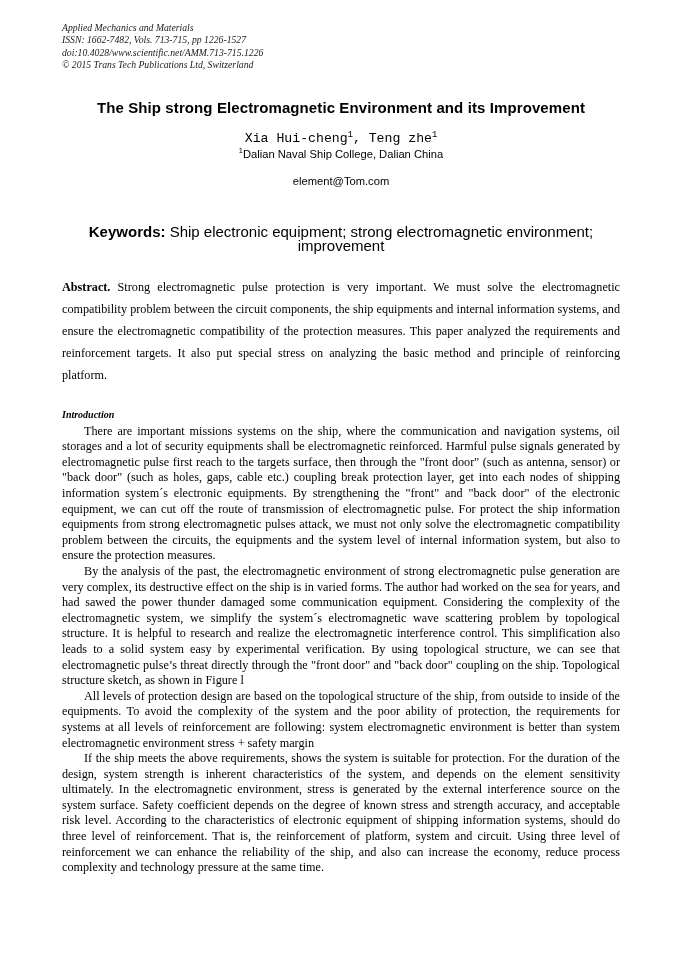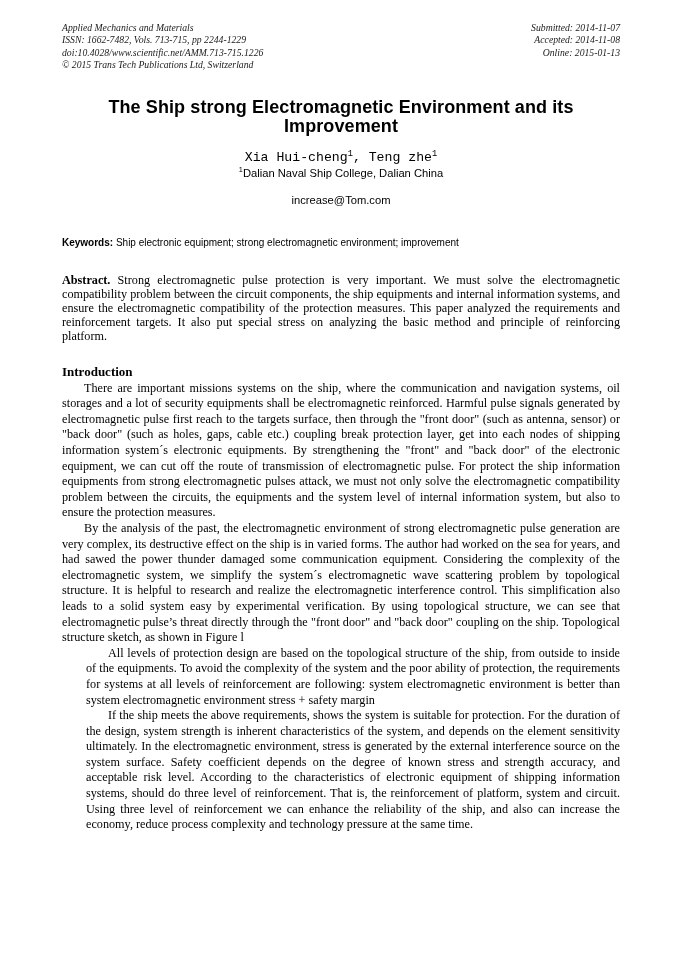--- a/index.html
+++ b/index.html
@@ -37,21 +37,21 @@
   .pub-header .left { text-align: left; }
   .pub-header .right { text-align: right; white-space: nowrap; }
   .pub-header div > div { white-space: nowrap; }
 
   
   .title {
     margin-top: 26px;
     text-align: center;
     font-family: "Liberation Sans", sans-serif;
     font-weight: bold;
-    font-size: 18px;
+    font-size: 15px;
     line-height: 19px;
     letter-spacing: 0.1px;
   }
   .authors {
     margin-top: 13px;
     text-align: center;
     font-family: Liberation Mono, monospace;
     font-size: 13.2px;
     line-height: 17px;
   }
@@ -69,93 +69,89 @@
     line-height: 15px;
   }
   sup {
     font-size: 0.66em;
     vertical-align: super;
     line-height: 0;
   }
 
   
   .keywords {
-    margin-top: 28px;
+    margin-top: 36px;
     font-family: "Liberation Sans", sans-serif;
-    font-size: 10px;
+    font-size: 15px;
     line-height: 14px;
-    text-align: left;
+    text-align: center;
   }
   .keywords .kw-label {
     font-weight: bold;
   }
 
   
   .abstract {
     margin-top: 23px;
     font-family: "Liberation Serif", serif;
     font-size: 12.2px;
-    line-height: 14px;
+    line-height: 22px;
     text-align: justify;
     text-justify: inter-word;
   }
   .abstract .ab-label {
     font-weight: bold;
   }
 
   
   .section-heading {
     margin-top: 21px;
     margin-bottom: 2px;
     font-family: "Liberation Serif", serif;
     font-weight: bold;
-    font-size: 13px;
+    font-size: 10px;
     line-height: 15px;
     text-align: left;
+    font-style: italic;
   }
   .para {
     font-family: Liberation Serif, serif;
     font-size: 12.2px;
     line-height: 15.6px;
     text-align: justify;
     text-justify: inter-word;
     text-indent: 22px;
     margin: 0;
   }
-  .para + .para { margin-top: 0; margin-left: 24px; }
+  .para + .para { margin-top: 0; }
   .section-block { margin-bottom: 0; }
 </style>
 </head>
 <body>
 
 <div class="page">
 
   <div class="pub-header">
     <div class="left">
       <div>Applied Mechanics and Materials</div>
-      <div>ISSN: 1662-7482, Vols. 713-715, pp 2244-1229</div>
+      <div>ISSN: 1662-7482, Vols. 713-715, pp 1226-1527</div>
       <div>doi:10.4028/www.scientific.net/AMM.713-715.1226</div>
       <div>© 2015 Trans Tech Publications Ltd, Switzerland</div>
-    </div>
-    <div class="right">
-      <div>Submitted: 2014-11-07</div>
-      <div>Accepted: 2014-11-08</div>
-      <div>Online: 2015-01-13</div>
     </div>
   </div>
 
   <h1 class="title">The Ship strong Electromagnetic Environment and its Improvement</h1>
 
   <div class="authors">
     <span>Xia Hui-cheng</span><sup>1</sup><span>, </span><span>Teng zhe</span><sup>1</sup>
   </div>
 
   <div class="affiliation"><sup>1</sup><span>Dalian Naval Ship College, Dalian China</span></div>
 
-  <div class="email">increase@Tom.com</div>
+  <div class="email">element@Tom.com</div>
 
   <div class="keywords"><span class="kw-label">Keywords:</span><span> Ship electronic equipment; strong electromagnetic environment; improvement</span></div>
 
   <div class="abstract"><span class="ab-label">Abstract.</span><span> Strong electromagnetic pulse protection is very important. We must solve the electromagnetic compatibility problem between the circuit components, the ship equipments and internal information systems, and ensure the electromagnetic compatibility of the protection measures. This paper analyzed the requirements and reinforcement targets. It also put special stress on analyzing the basic method and principle of reinforcing platform.</span></div>
 
   <div class="section-block">
     <div class="section-heading">Introduction</div>
     <p class="para">There are important missions systems on the ship, where the communication and navigation systems, oil storages and a lot of security equipments shall be electromagnetic reinforced. Harmful pulse signals generated by electromagnetic pulse first reach to the targets surface, then through the "front door" (such as antenna, sensor) or "back door" (such as holes, gaps, cable etc.) coupling break protection layer, get into each nodes of shipping information system´s electronic equipments. By strengthening the "front" and "back door" of the electronic equipment, we can cut off the route of transmission of electromagnetic pulse. For protect the ship information equipments from strong electromagnetic pulses attack, we must not only solve the electromagnetic compatibility problem between the circuits, the equipments and the system level of internal information system, but also to ensure the protection measures.</p>
   </div>
 

